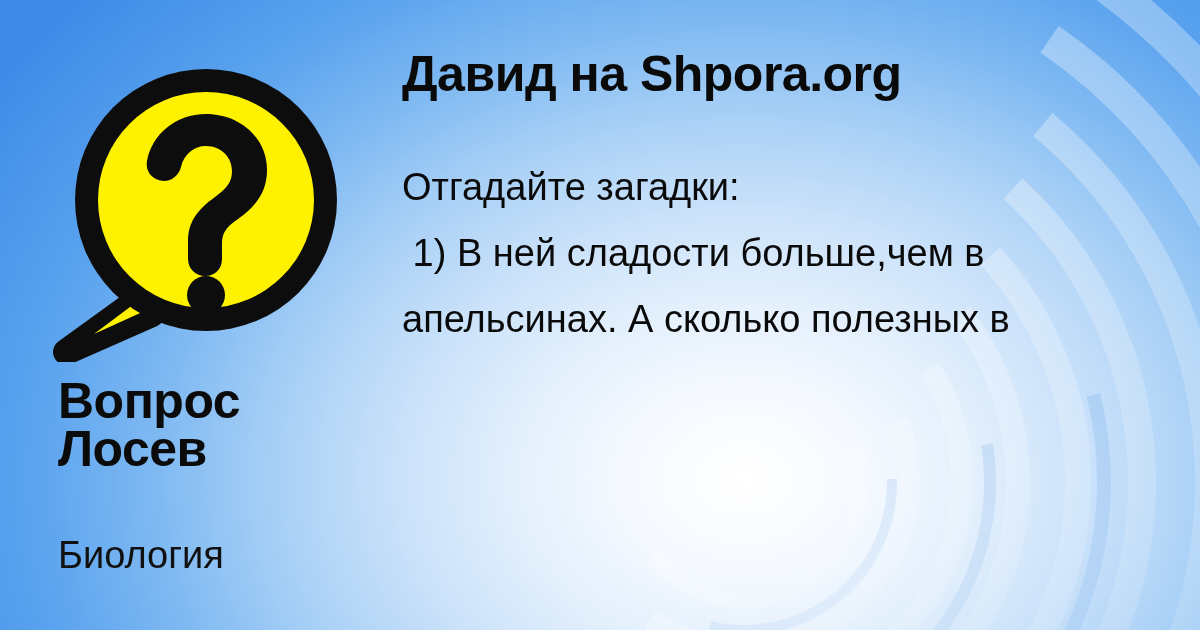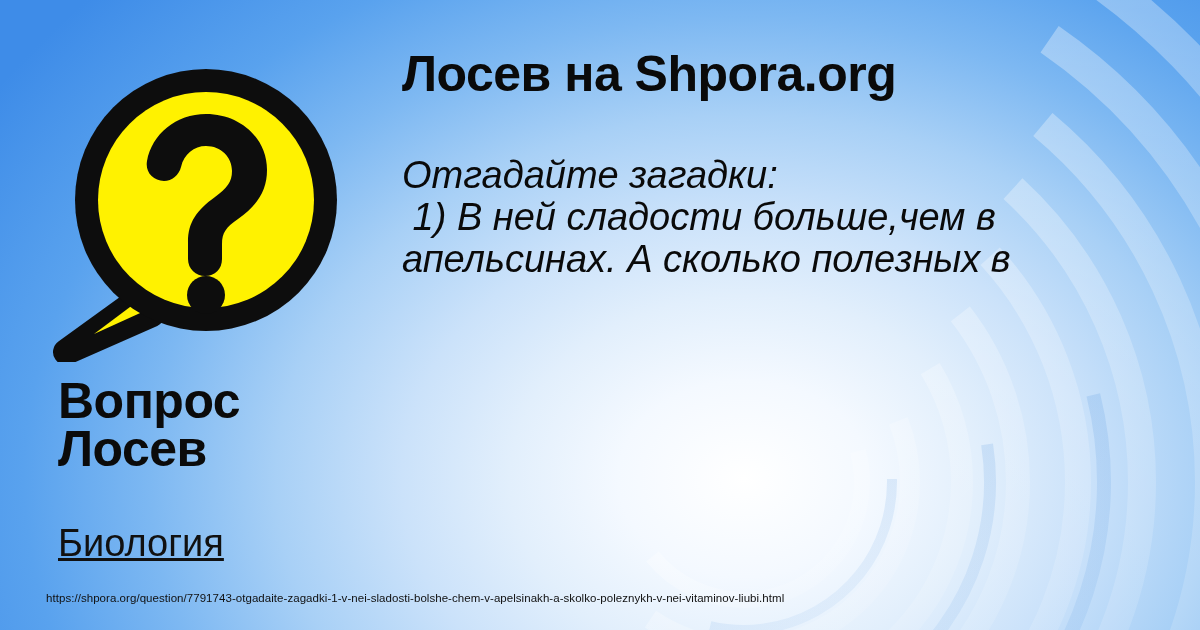--- a/index.html
+++ b/index.html
@@ -62,27 +62,26 @@
     width: 320px;
     font-size: 50px;
     font-weight: bold;
     line-height: 0.95;
     color: #0b0b0b;
     letter-spacing: -0.5px;
   }
   .subject {
     position: absolute;
     left: 58px;
-    top: 524px;
+    top: 536px;
     width: 320px;
     font-size: 38px;
     font-weight: normal;
     line-height: 1.05;
     color: #111111;
-    text-decoration: underline;
   }
 
   
   .title {
     position: absolute;
     left: 402px;
     top: 48px;
     width: 780px;
     font-size: 50px;
     font-weight: bold;
@@ -90,24 +89,23 @@
     letter-spacing: -0.5px;
     line-height: 1.05;
   }
   .body-text {
     position: absolute;
     left: 402px;
     top: 154px;
     width: 790px;
     color: #0a0a0a;
     font-size: 38px;
-    line-height: 42px;
+    line-height: 66px;
     font-weight: normal;
     white-space: pre-wrap;
-    font-style: italic;
   }
 
   
   .url {
     position: absolute;
     left: 46px;
     top: 592px;
     font-size: 11.5px;
     color: #101010;
     font-weight: normal;
@@ -196,20 +194,19 @@
                  c0,-32 -27,-56 -61,-56 Z"></path>
         <circle cx="158" cy="243" r="19"></circle>
       </g>
     </svg>
   </div>
 
   <div class="author">Вопрос Лосев</div>
 
   <div class="subject">Биология</div>
 
-  <div class="title">Лосев на Shpora.org</div>
+  <div class="title">Давид на Shpora.org</div>
 
   <div class="body-text">Отгадайте загадки:
  1) В ней сладости больше,чем в апельсинах. А сколько полезных в</div>
 
-  <div class="url">https://shpora.org/question/7791743-otgadaite-zagadki-1-v-nei-sladosti-bolshe-chem-v-apelsinakh-a-skolko-poleznykh-v-nei-vitaminov-liubi.html</div>
 
 </div>
 
 </body></html>

